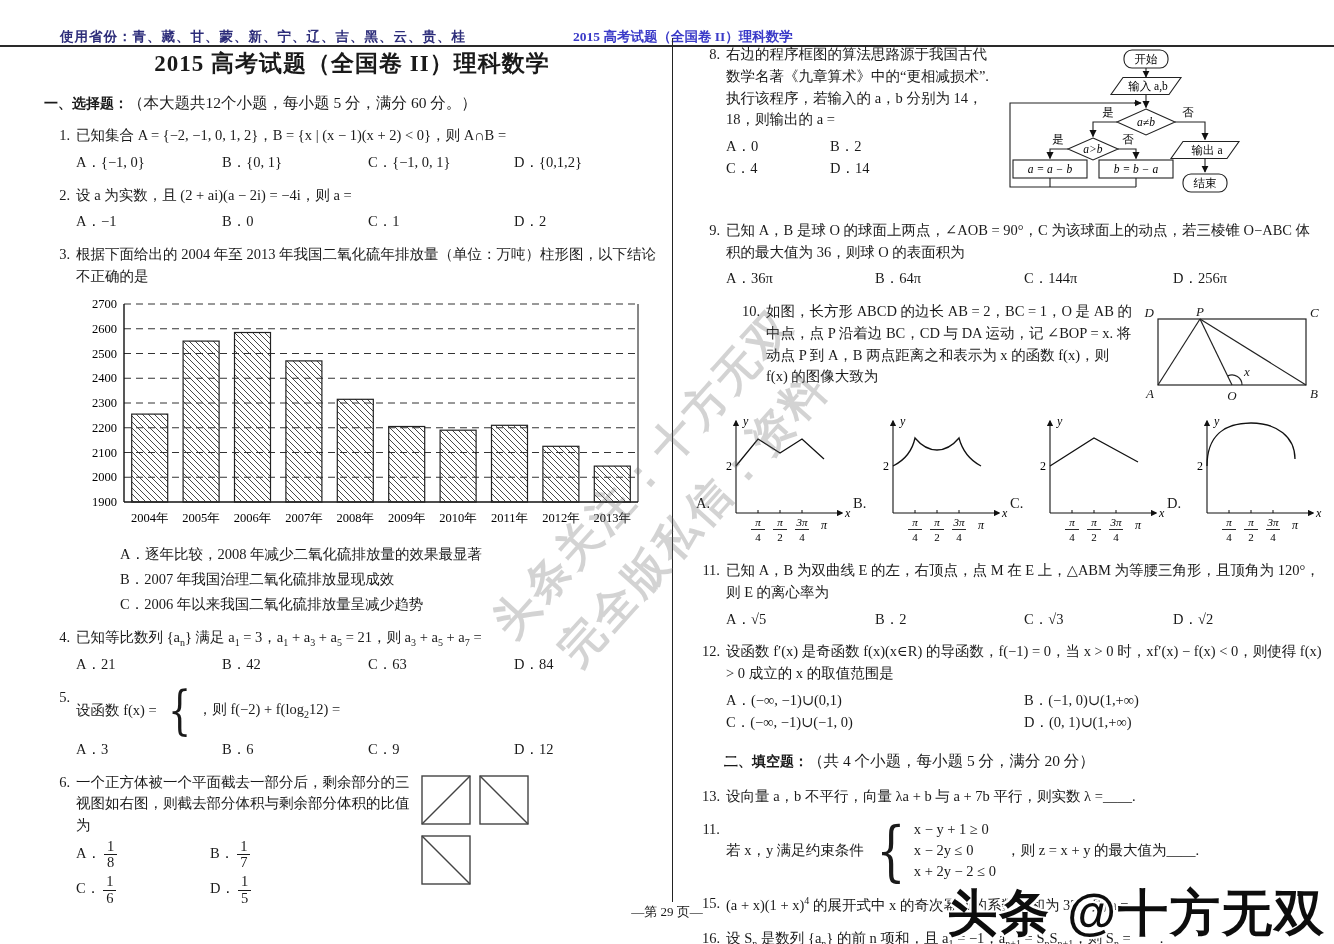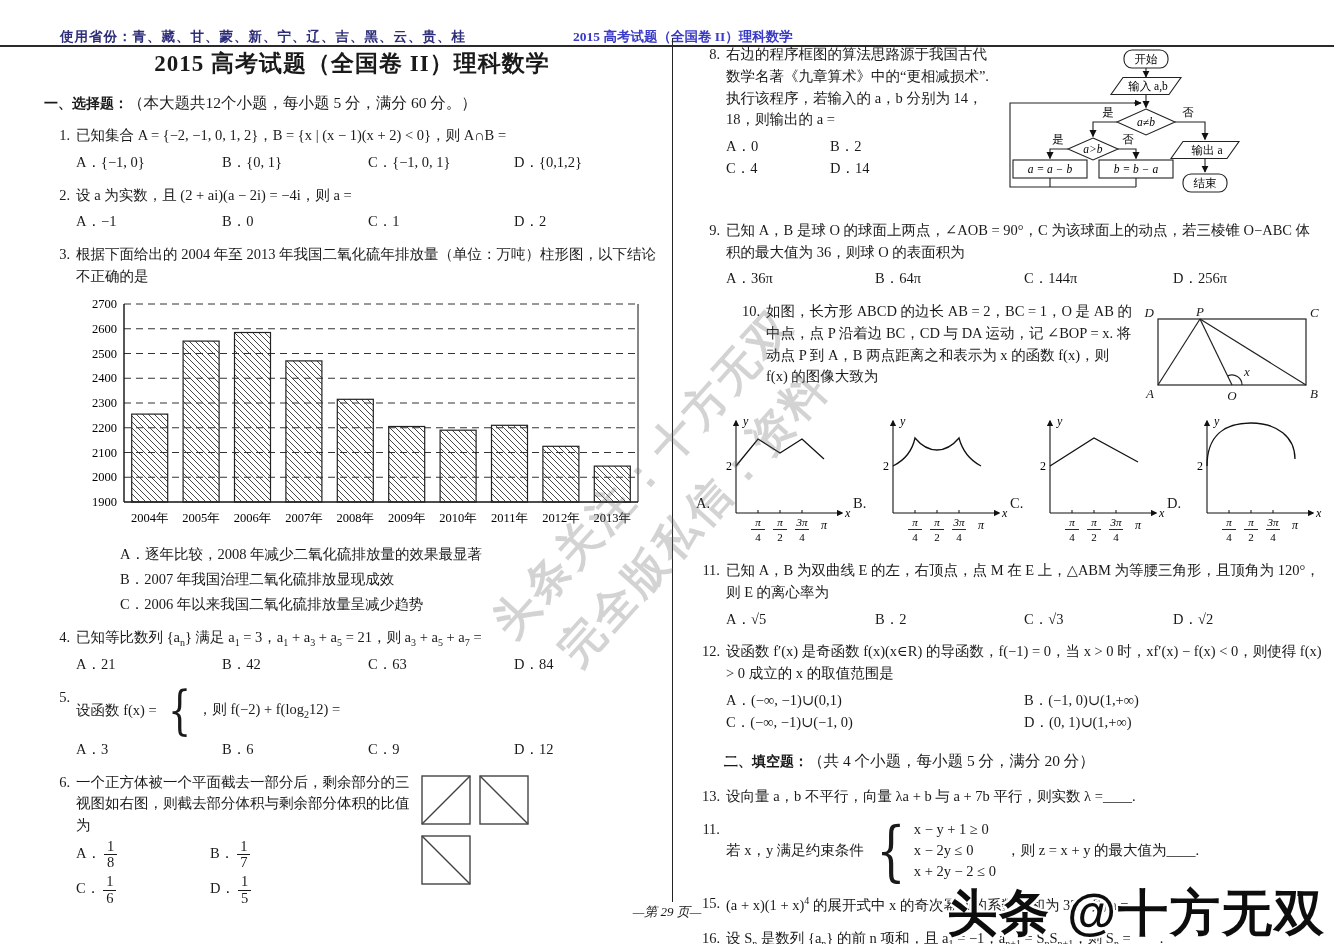--- a/index.html
+++ b/index.html
@@ -61,21 +61,21 @@
   
   .q10-row { display:flex; }
   .q10-left { flex:1;margin-left:40px; }
   .q10-diag { flex:none; margin:4px 0 0 10px; }
   .graphs-row { display:flex; margin-top:4px; }
   .graph-cell { position:relative; width:157px; height:140px; }
   .graph-label { position:absolute; left:2px; top:86px; font-size:14.5px; }
   .graph-cell svg { position:absolute; left:18px; top:0; }
 
   
-  .footer { position:absolute; left:0; top:903px; width:1334px; text-align:center; font-size:13px;font-style:italic; }
+  .footer { position:absolute; left:0; top:903px; width:1334px; text-align:center; font-size:13px; }
   .wm-diag { position:absolute; left:368px; top:428px; width:600px;
              transform:rotate(-48deg); transform-origin:center;
              font-size:44px; letter-spacing:3px; color:rgba(110,110,110,0.30);
              font-family:"Liberation Sans",sans-serif; font-weight:bold;
              pointer-events:none; line-height:1.55; text-align:center; z-index:5;}
   .wm-corner { position:absolute; right:8px; top:880px; font-size:50px; font-weight:bold;
                font-family:"Liberation Sans",sans-serif; color:#0d0d0d; letter-spacing:2px;
                text-shadow:2px 2px 0 #fff,-2px -2px 0 #fff,2px -2px 0 #fff,-2px 2px 0 #fff; z-index:6;}
 </style>
 </head>

